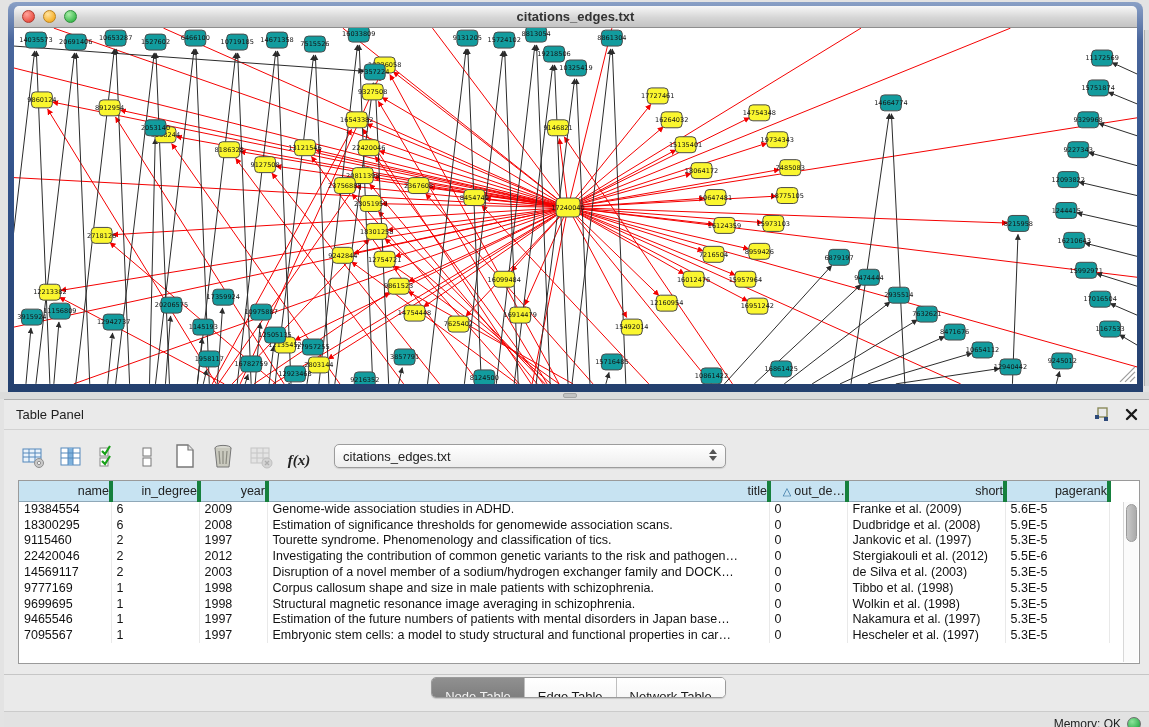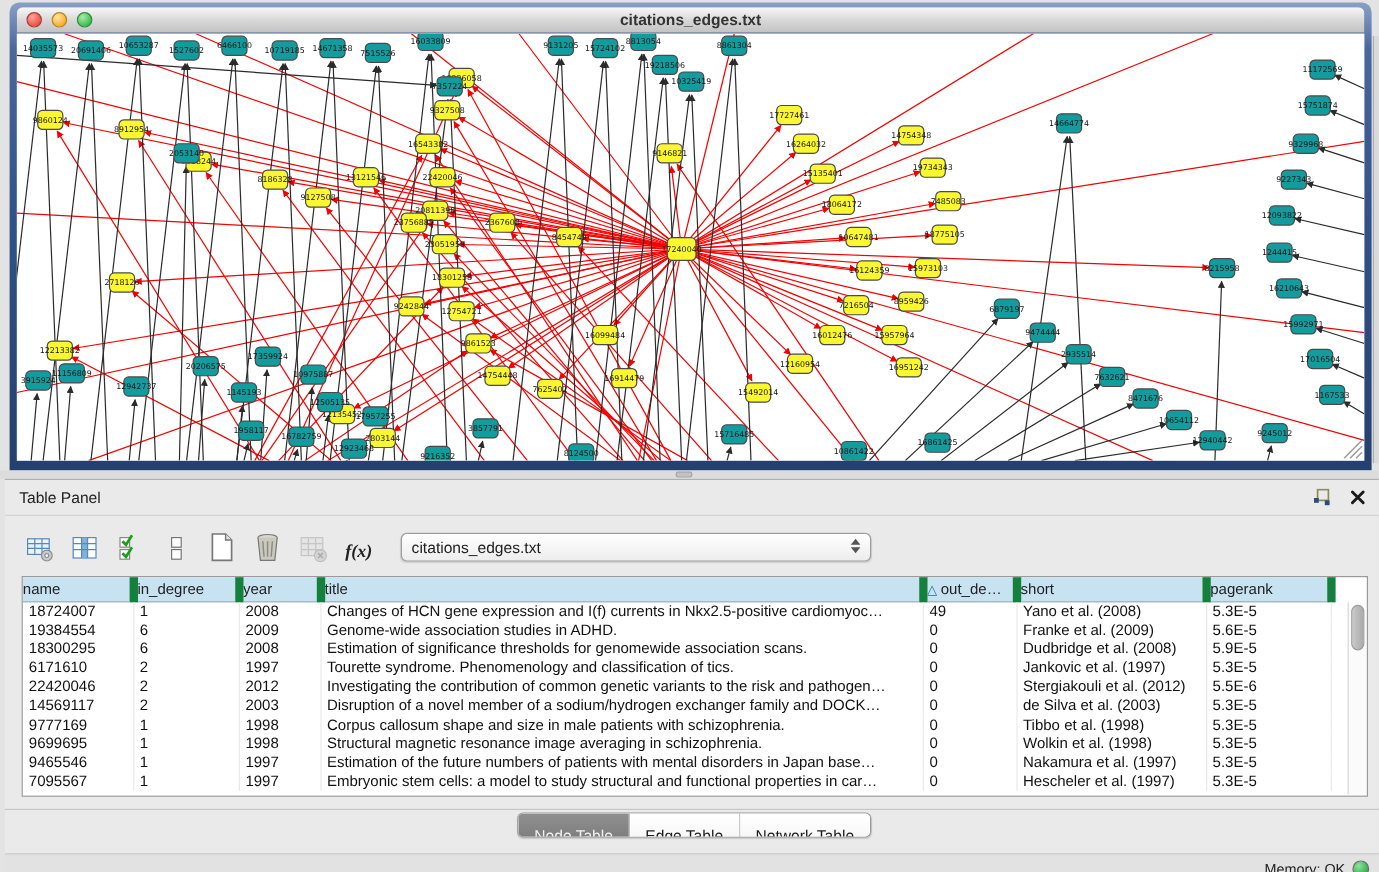--- a/index.html
+++ b/index.html
@@ -86,22 +86,22 @@
 
   #table-wrap{
     position:relative; margin:8px 0 0 14px; width:1122px; height:184px;
     background:#FFFFFF; border:1px solid #9A9A9A;
   }
   table{ border-collapse:collapse; table-layout:fixed; width:1090px; }
   col.c-name{width:92px;} col.c-indeg{width:88px;} col.c-year{width:68px;}
   col.c-title{width:502px;} col.c-outdeg{width:78px;} col.c-short{width:158px;} col.c-pr{width:104px;}
   thead th{
     height:20px; background:#C7E3F2;
-    border-right:7px solid #15803d; border-bottom:1px solid #8FA8B8;
-    font-size:12.5px; font-weight:normal; color:#222; text-align:left;
+    border-right:4px solid #15803d; border-bottom:1px solid #8FA8B8;
+    font-size:12.5px; font-weight:normal; color:#222; text-align:right;
     overflow:hidden; white-space:nowrap;
   }
   thead th .sort-glyph{ color:#2C6E9E; font-size:11px; margin-right:3px; }
   tbody td{
     height:15.8px; padding:0 5px; font-size:12.5px; color:#111;
     white-space:nowrap; overflow:hidden; border-right:1px solid #E9E9E9;
   }
   #v-scrollbar{
     position:absolute; top:21px; right:1px; bottom:1px; width:15px;
     background:#FBFBFB; border-left:1px solid #D8D8D8;
@@ -853,48 +853,39 @@
             <th>in_degree</th>
             <th>year</th>
             <th>title</th>
             <th><span class="sort-glyph">△</span>out_de…</th>
             <th>short</th>
             <th>pagerank</th>
           </tr>
         </thead>
       <tbody id="table-body">
           <tr>
-            <td>18724007</td>
-            <td>1</td>
-            <td>2008</td>
-            <td>Changes of HCN gene expression and I(f) currents in Nkx2.5-positive cardiomyoc…</td>
-            <td>49</td>
-            <td>Yano et al. (2008)</td>
-            <td>5.3E-5</td>
-          </tr>
-          <tr>
             <td>19384554</td>
             <td>6</td>
             <td>2009</td>
             <td>Genome-wide association studies in ADHD.</td>
             <td>0</td>
             <td>Franke et al. (2009)</td>
             <td>5.6E-5</td>
           </tr>
           <tr>
             <td>18300295</td>
             <td>6</td>
             <td>2008</td>
             <td>Estimation of significance thresholds for genomewide association scans.</td>
             <td>0</td>
             <td>Dudbridge et al. (2008)</td>
             <td>5.9E-5</td>
           </tr>
           <tr>
-            <td>6171610</td>
+            <td>9115460</td>
             <td>2</td>
             <td>1997</td>
             <td>Tourette syndrome. Phenomenology and classification of tics.</td>
             <td>0</td>
             <td>Jankovic et al. (1997)</td>
             <td>5.3E-5</td>
           </tr>
           <tr>
             <td>22420046</td>
             <td>2</td>

